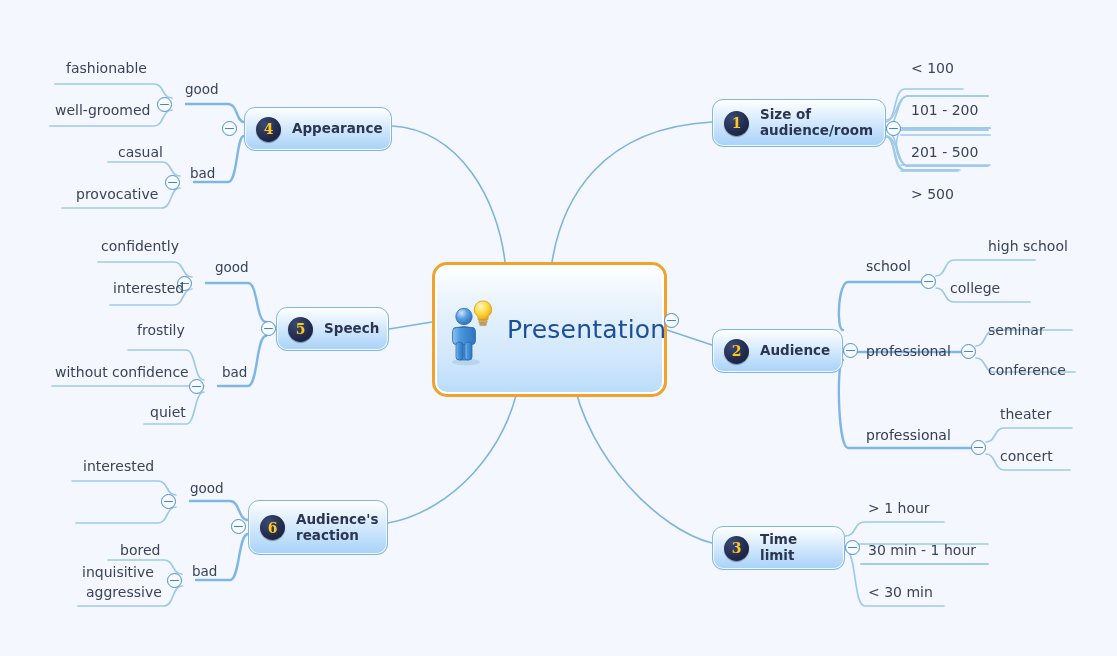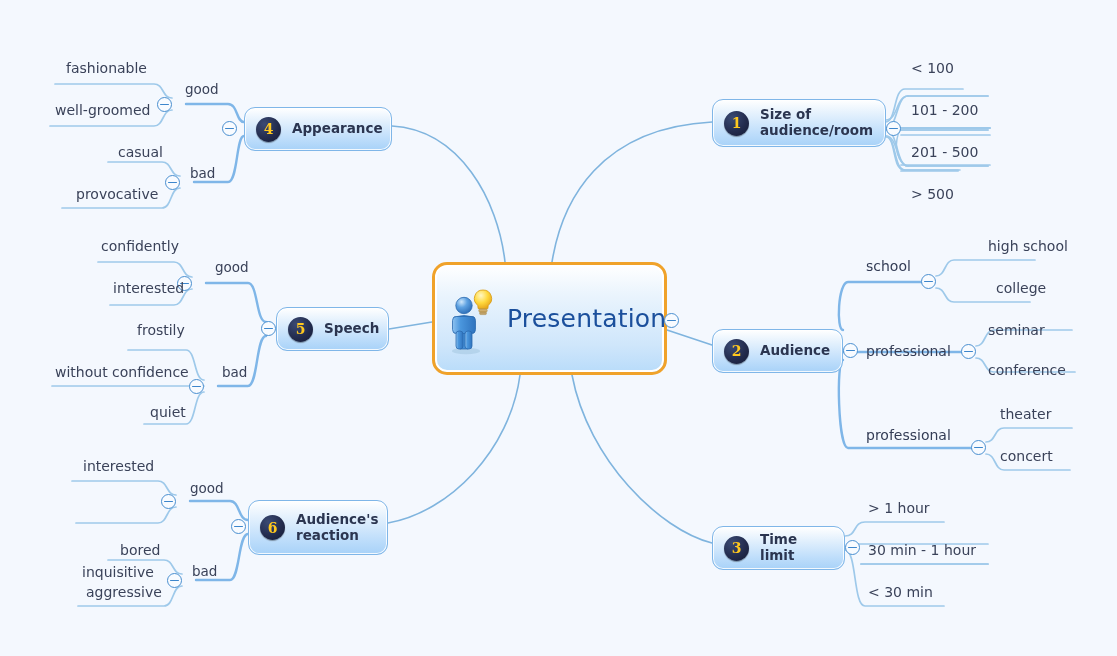--- a/index.html
+++ b/index.html
@@ -24,21 +24,21 @@
     height: 656px;
     pointer-events: none;
   }
 
   
   .center-node {
     position: absolute;
     left: 432px;
     top: 262px;
     width: 235px;
-    height: 113px;
+    height: 135px;
     box-sizing: border-box;
     border: 3px solid #f0a22a;
     border-radius: 15px;
     background: linear-gradient(to bottom, #ffffff 0%, #eaf4fd 28%, #cfe6fb 75%, #b9dcfa 100%);
     box-shadow: 0 0 0 2px #ffffff inset;
     display: flex;
     align-items: center;
     padding-left: 12px;
   }
   .center-label {
@@ -280,21 +280,21 @@
 
   <div class="l1-node" style="left:712px; top:329px; width:131px; height:44px;">
     <span class="badge">2</span>
     <span class="l1-label">Audience</span>
   </div>
   <div class="collapse" style="left:843px; top:343px;"></div>
 
   <div class="txt l2" style="left:866px; top:258px;">school</div>
   <div class="collapse" style="left:921px; top:274px;"></div>
   <div class="txt leaf" style="left:988px; top:238px;">high school</div>
-  <div class="txt leaf" style="left:950px; top:280px;margin-left:46px;">college</div>
+  <div class="txt leaf" style="left:950px; top:280px;">college</div>
 
   <div class="txt l2" style="left:866px; top:343px;">professional</div>
   <div class="collapse" style="left:961px; top:344px;"></div>
   <div class="txt leaf" style="left:988px; top:322px;">seminar</div>
   <div class="txt leaf" style="left:988px; top:362px;">conference</div>
 
   <div class="txt l2" style="left:866px; top:427px;">professional</div>
   <div class="collapse" style="left:971px; top:440px;"></div>
   <div class="txt leaf" style="left:1000px; top:406px;">theater</div>
   <div class="txt leaf" style="left:1000px; top:448px;">concert</div>

